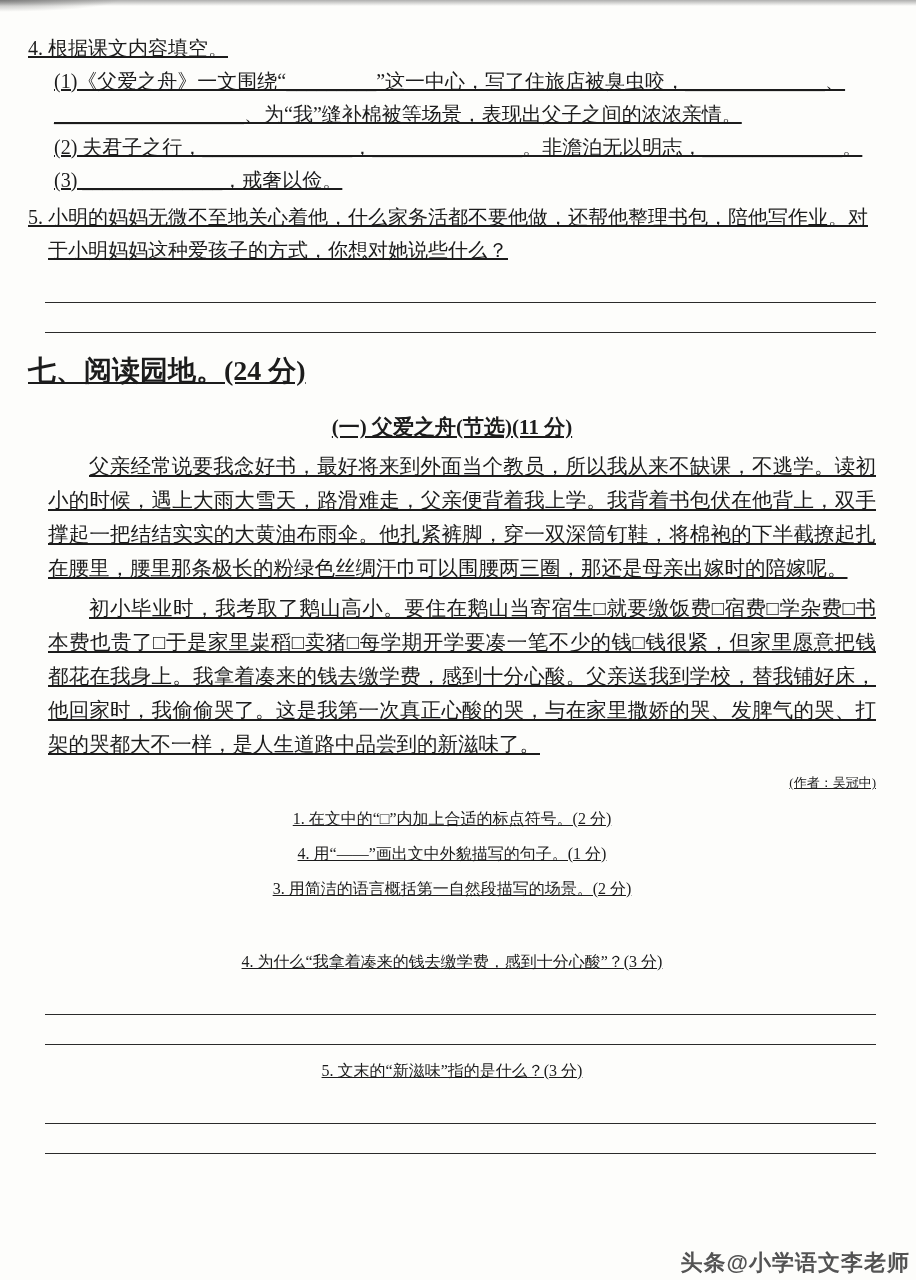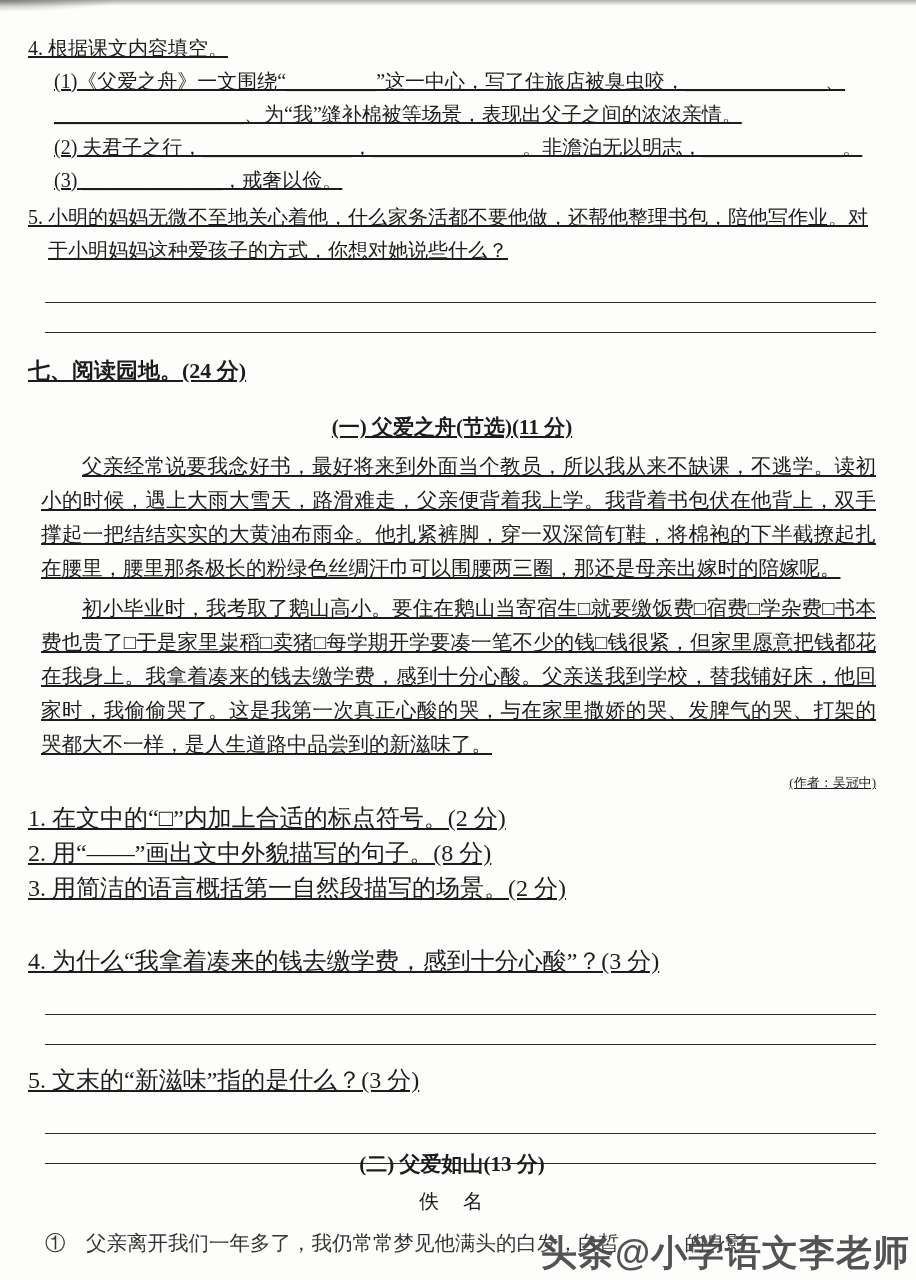--- a/index.html
+++ b/index.html
@@ -32,34 +32,34 @@
   .sub  { margin-left: 26px; }
 
   .q5-block { margin-top: 4px; }
   .answers { margin-top: 6px; }
   .answer-line {
     height: 30px;
     border-bottom: 1.5px solid #2b2b2b;
     margin-left: 17px;
   }
 
-  .section-title { font-weight: bold; font-size: 22px; margin-top: 22px; line-height: 32px; }
+  .section-title { font-weight: bold; font-size: 28px; margin-top: 22px; line-height: 32px; }
   .center-title  { text-align: center; font-weight: bold; font-size: 21px; margin-top: 24px; line-height: 32px; }
 
   .para {
     font-size: 20.5px;
     line-height: 34px;
     text-align: justify;
-    margin-left: 13px;
+    margin-left: 20px;
     text-indent: 2em;
     margin-top: 6px;
   }
   .author { text-align: right; font-size: 13px; margin-top: 8px; line-height: 28px; }
 
-  .rq { font-size: 24px; line-height: 35px; }
+  .rq { font-size: 16px; line-height: 35px; text-align: center; }
   .rq-first { margin-top: 4px; }
   .gap-lg { margin-top: 38px; }
 
   .reading2 {
     position: absolute;
     left: 28px; right: 40px; top: 1148px;
   }
   .byline { text-align: center; font-size: 20px; margin-top: 8px; letter-spacing: 2px; }
   .last-row {
     display: flex;
@@ -71,21 +71,21 @@
     white-space: nowrap;
     overflow: hidden;
   }
   .last-end { margin-left: auto; margin-right: 130px; }
 
   .watermark {
     position: absolute;
     right: 6px; bottom: 2px;
     font-family: "Liberation Sans", "DejaVu Sans", sans-serif;
     font-weight: bold;
-    font-size: 36px;
+    font-size: 22px;
     color: rgba(45,45,45,.82);
     letter-spacing: 1px;
     text-shadow: 0 0 2px rgba(255,255,255,.65);
     z-index: 5;
   }
 </style>
 </head>
 <body>
 
 <div class="page">
@@ -109,38 +109,30 @@
   </section>
 
   <h2 class="section-title">七、阅读园地。(24 分)</h2>
 
   <h3 class="center-title">(一) 父爱之舟(节选)(11 分)</h3>
   <p class="para">父亲经常说要我念好书，最好将来到外面当个教员，所以我从来不缺课，不逃学。读初小的时候，遇上大雨大雪天，路滑难走，父亲便背着我上学。我背着书包伏在他背上，双手撑起一把结结实实的大黄油布雨伞。他扎紧裤脚，穿一双深筒钉鞋，将棉袍的下半截撩起扎在腰里，腰里那条极长的粉绿色丝绸汗巾可以围腰两三圈，那还是母亲出嫁时的陪嫁呢。</p>
   <p class="para">初小毕业时，我考取了鹅山高小。要住在鹅山当寄宿生□就要缴饭费□宿费□学杂费□书本费也贵了□于是家里粜稻□卖猪□每学期开学要凑一笔不少的钱□钱很紧，但家里愿意把钱都花在我身上。我拿着凑来的钱去缴学费，感到十分心酸。父亲送我到学校，替我铺好床，他回家时，我偷偷哭了。这是我第一次真正心酸的哭，与在家里撒娇的哭、发脾气的哭、打架的哭都大不一样，是人生道路中品尝到的新滋味了。</p>
   <div class="author">(作者：吴冠中)</div>
 
   <div class="rq rq-first">1. 在文中的“□”内加上合适的标点符号。(2 分)</div>
-  <div class="rq">2. 用“——”画出文中外貌描写的句子。(8 分)</div>
+  <div class="rq">4. 用“——”画出文中外貌描写的句子。(1 分)</div>
   <div class="rq">3. 用简洁的语言概括第一自然段描写的场景。(2 分)</div>
 
   <div class="rq gap-lg">4. 为什么“我拿着凑来的钱去缴学费，感到十分心酸”？(3 分)</div>
   <div class="answers">
     <div class="answer-line"></div>
     <div class="answer-line"></div>
   </div>
 
-  <div class="rq" style="margin-top:18px;">5. 文末的“新滋味”指的是什么？(3 分)</div>
+  <div class="rq" style="margin-top:8px;">5. 文末的“新滋味”指的是什么？(3 分)</div>
   <div class="answers">
     <div class="answer-line"></div>
     <div class="answer-line"></div>
   </div>
 
-  <section class="reading2">
-    <h3 class="center-title" style="margin-top:0;">(二) 父爱如山(13 分)</h3>
-    <div class="byline">佚　名</div>
-    <div class="last-row">
-      <span>①　父亲离开我们一年多了，我仍常常梦见他满头的白发，白皙</span>
-      <span class="last-end">的身影</span>
-    </div>
-  </section>
 
   <div class="watermark">头条@小学语文李老师</div>
 </div>
 
 </body></html>

